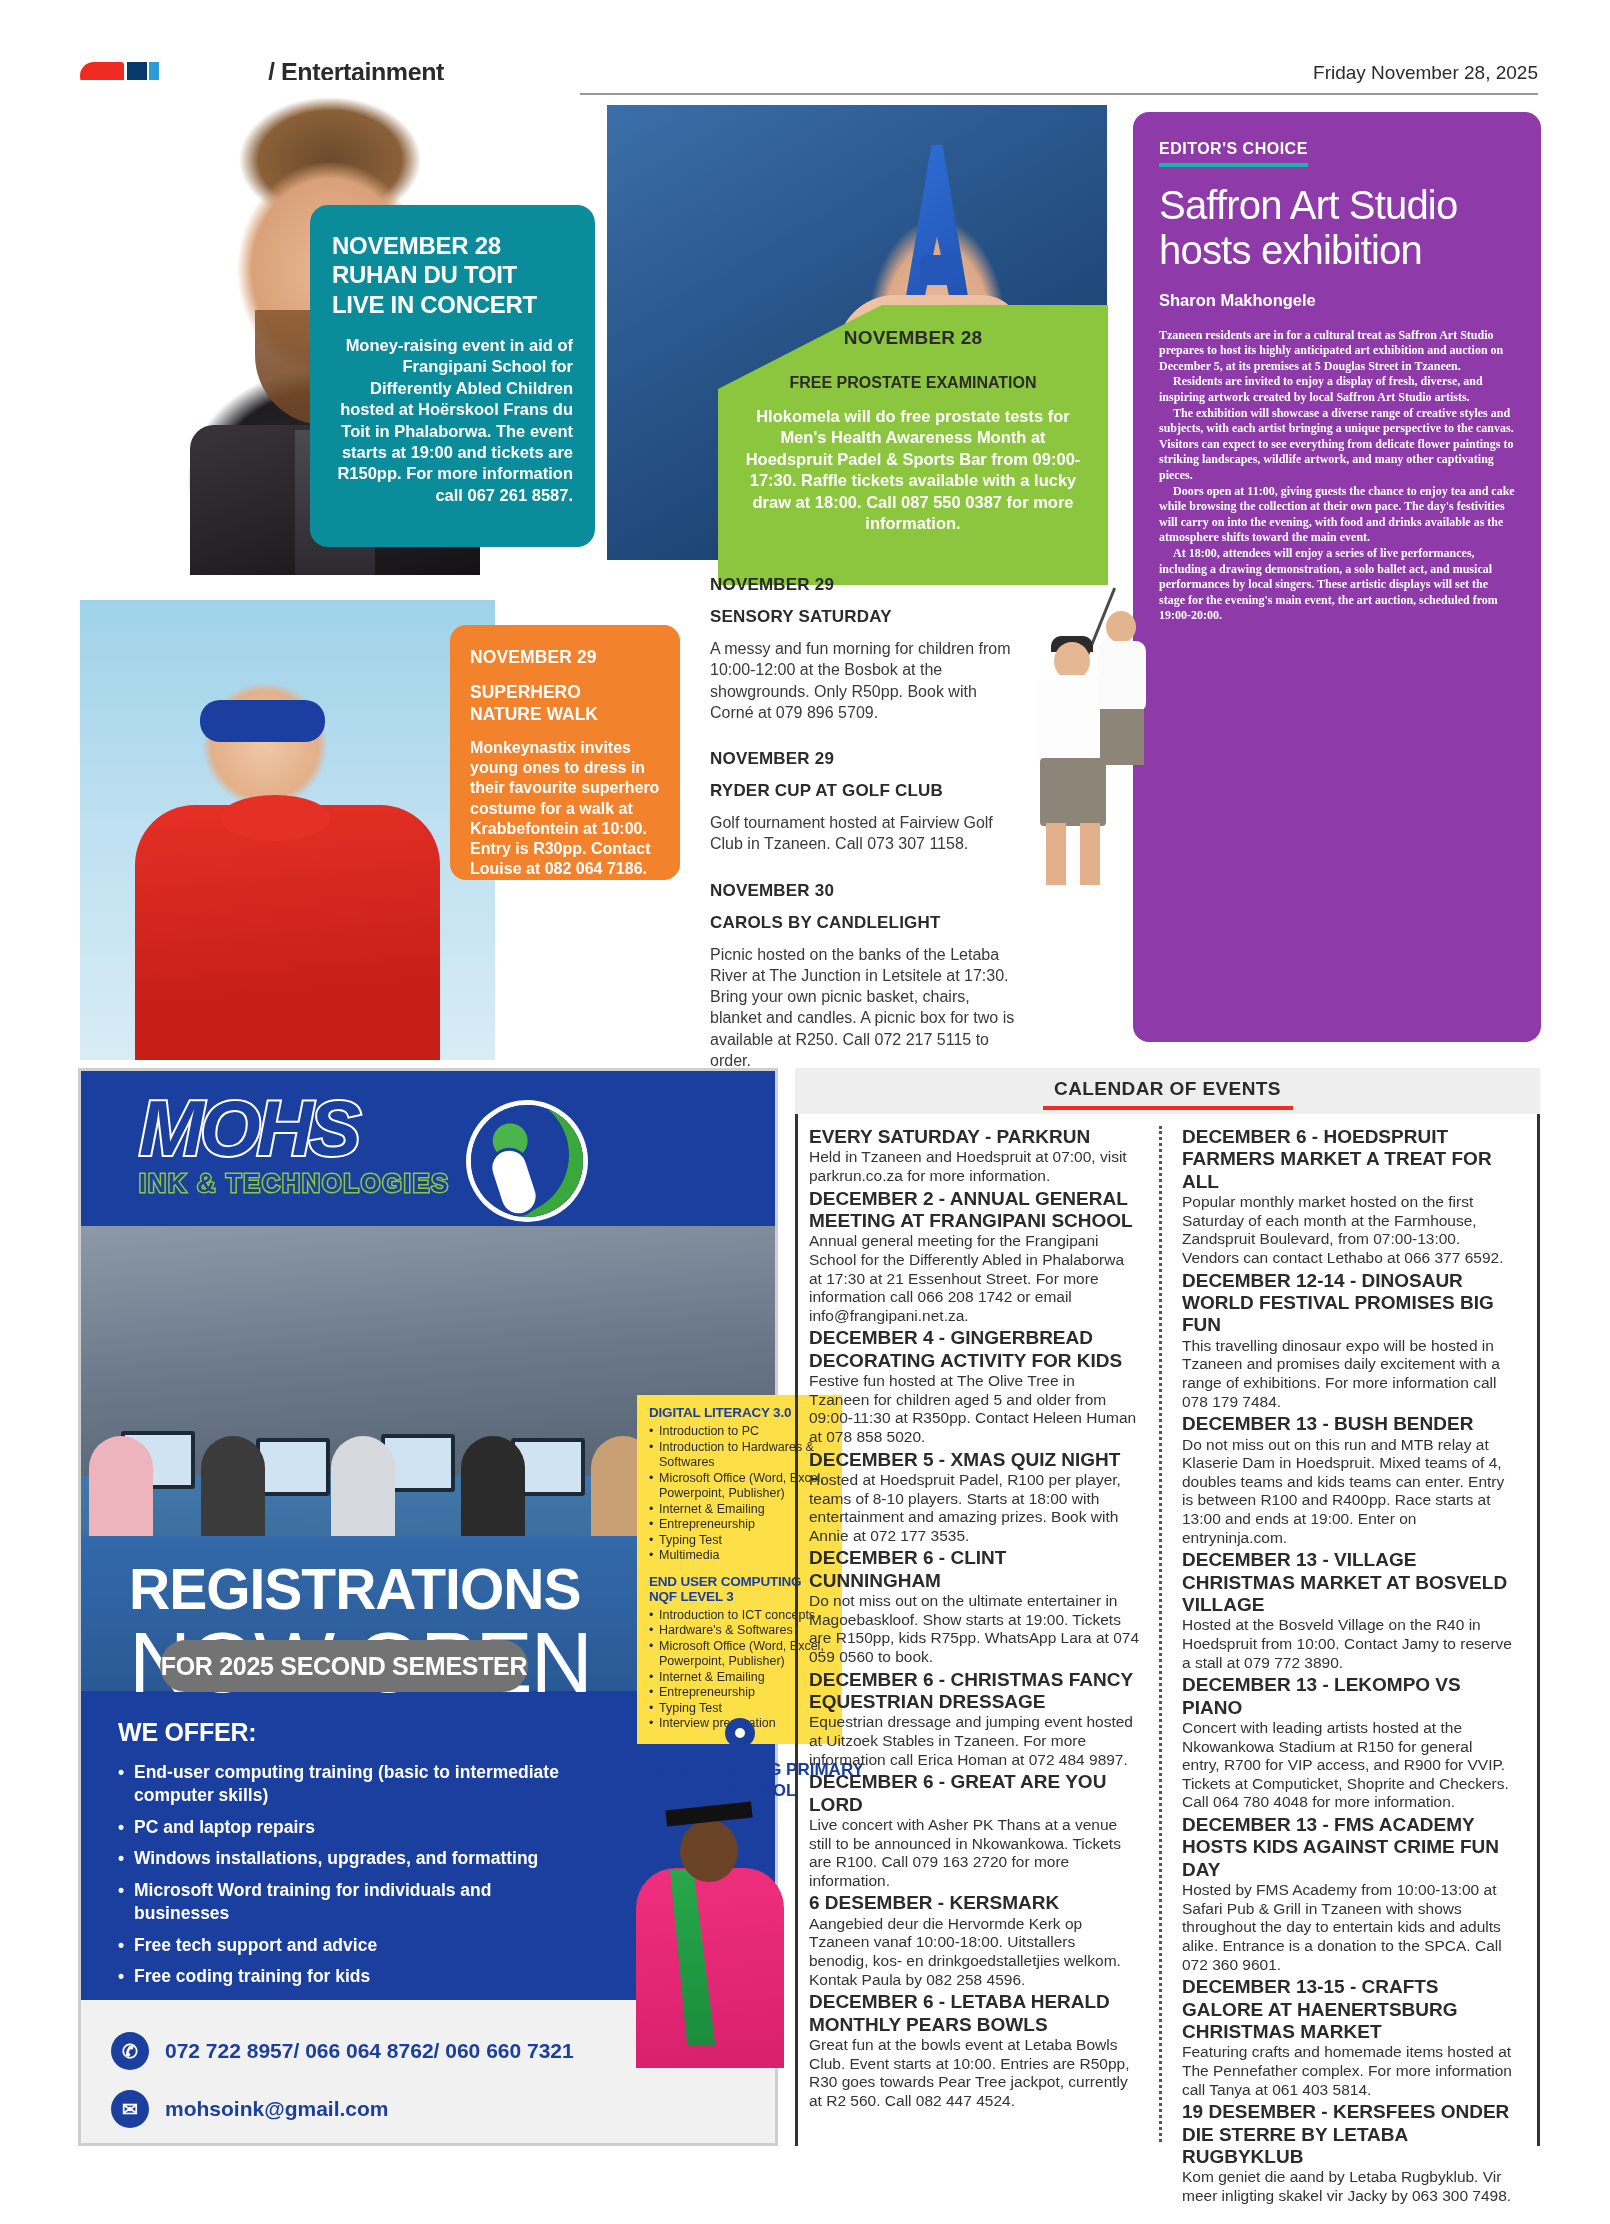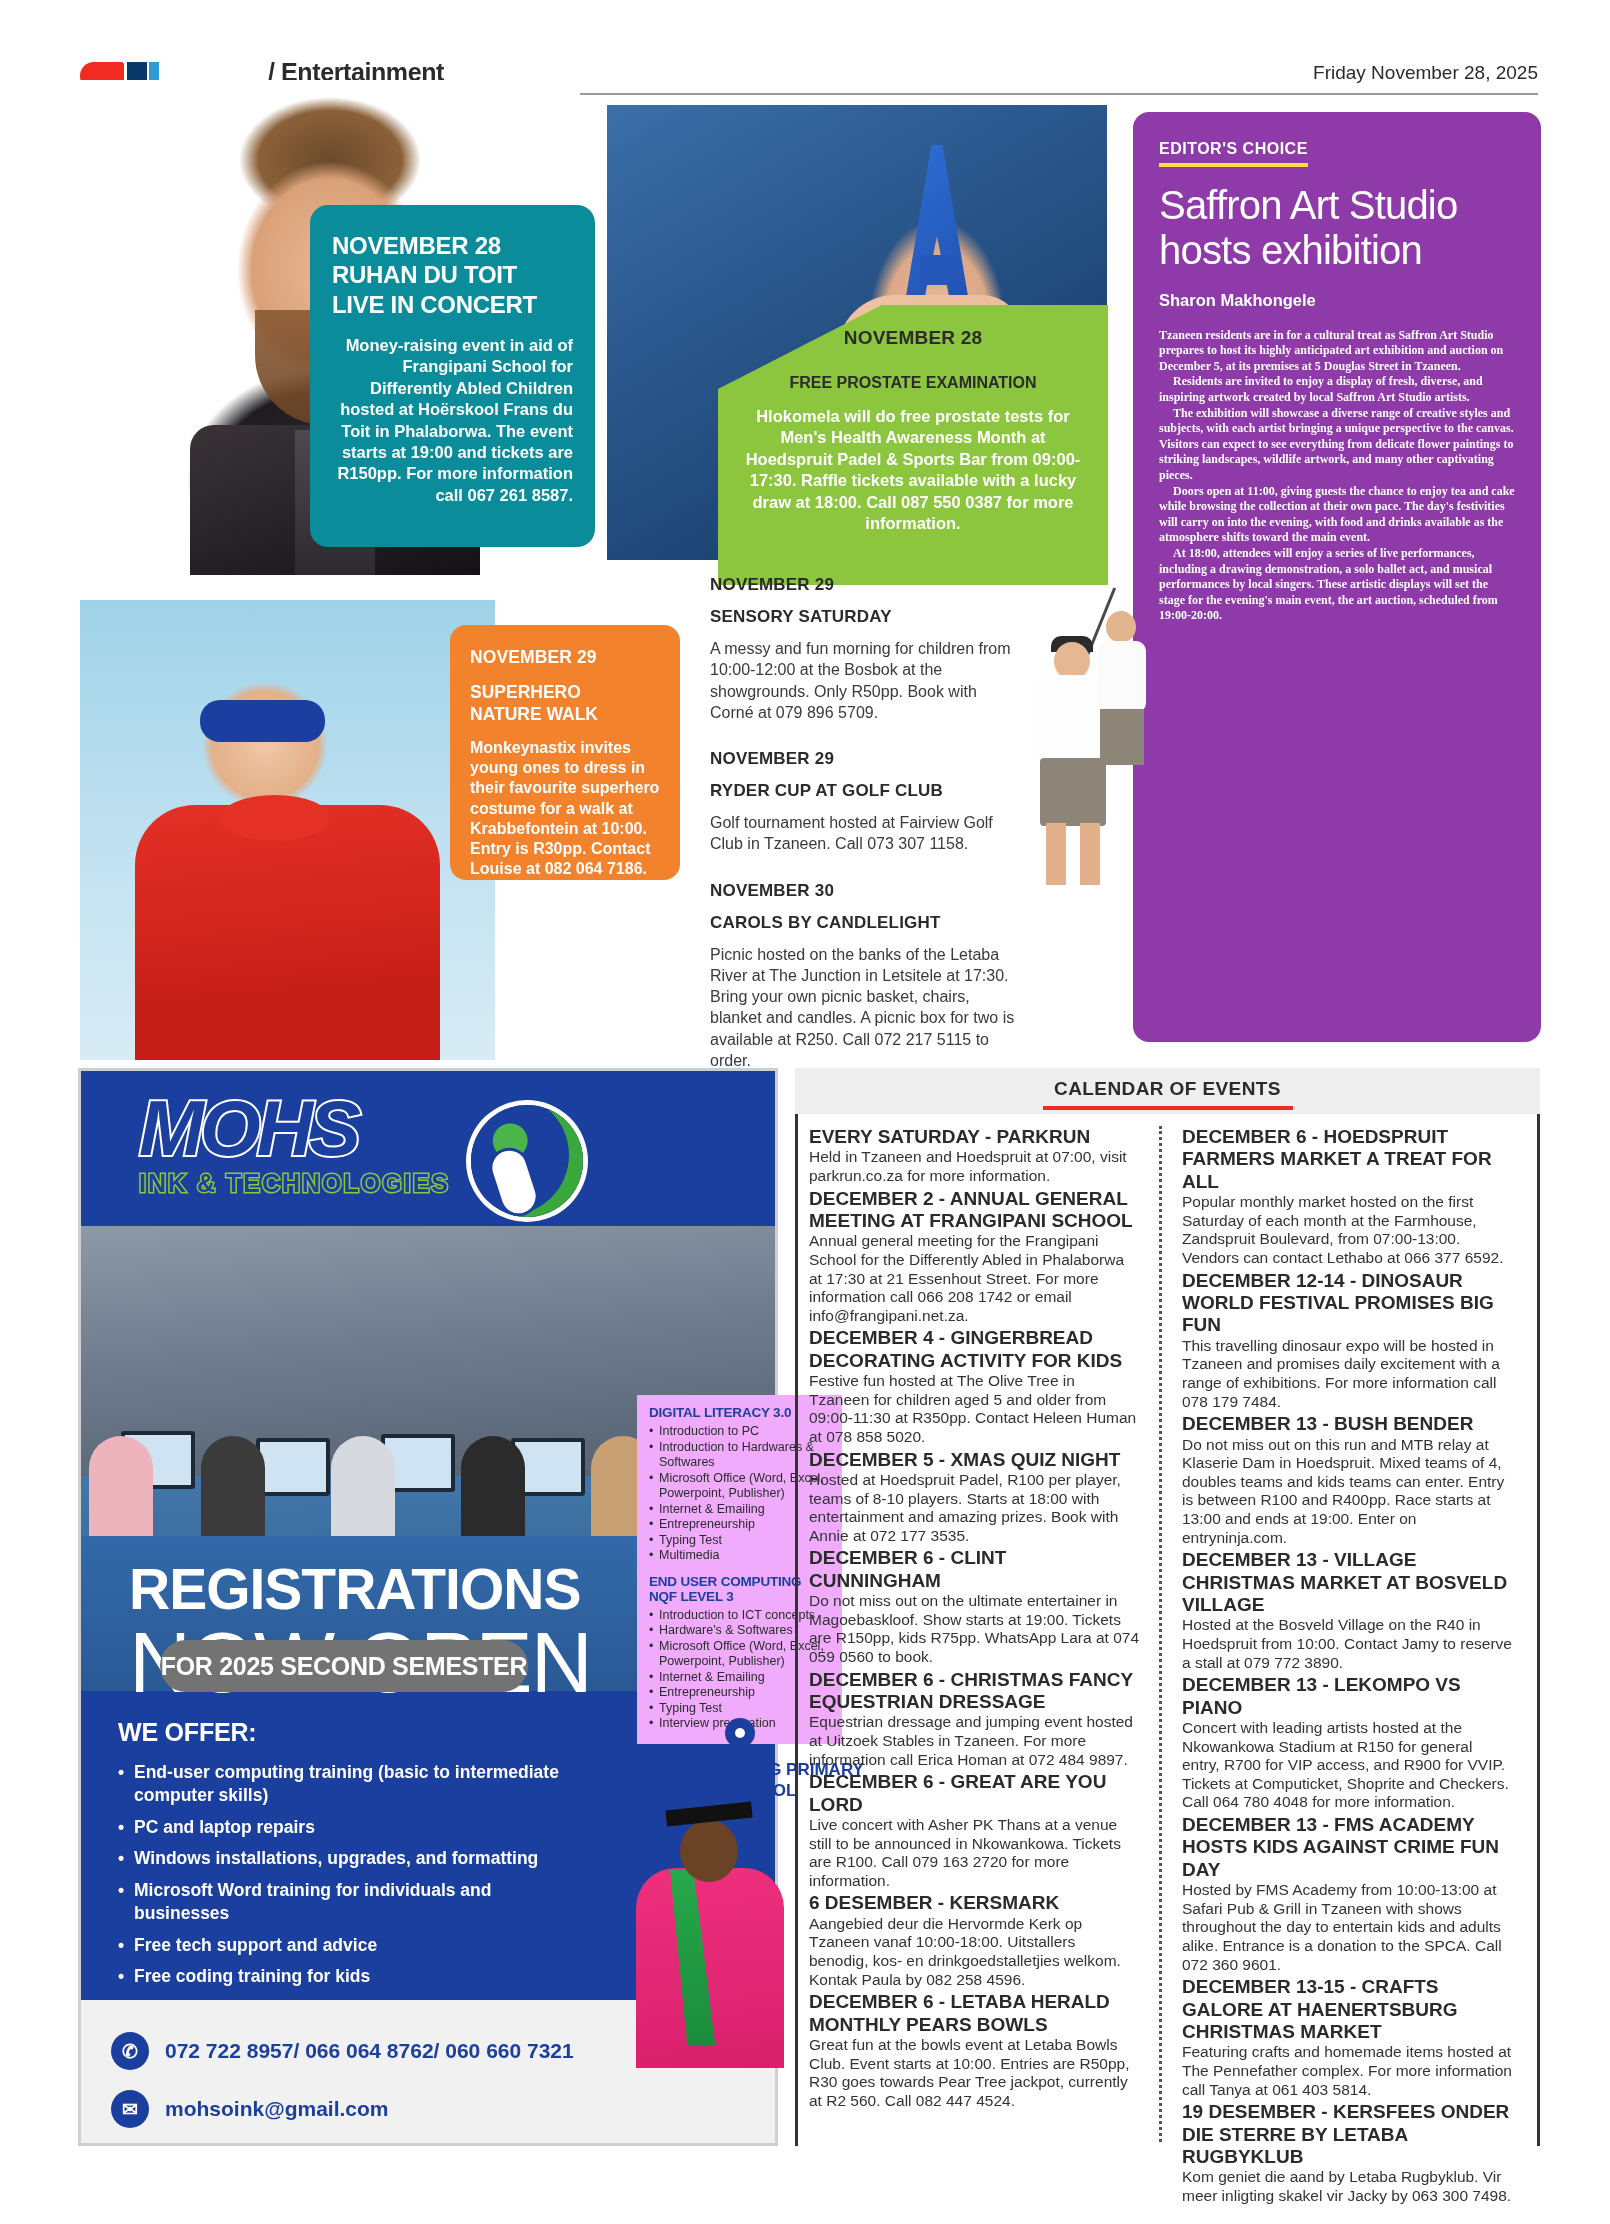--- a/index.html
+++ b/index.html
@@ -93,21 +93,21 @@
   .golf-cap { position:absolute; left:41px; top:56px; width:42px; height:16px; background:#2b2b2b; border-radius:10px 10px 0 0; }
   .golf-shorts { position:absolute; left:30px; top:178px; width:66px; height:68px; background:#8d8577; border-radius:4px; }
   .golf-leg1 { position:absolute; left:36px; top:243px; width:20px; height:62px; background:#e2b18c; }
   .golf-leg2 { position:absolute; left:70px; top:243px; width:20px; height:62px; background:#e2b18c; }
   .golf-club { position:absolute; left:62px; top:0px; width:3px; height:110px; background:#4a4a4a; transform:rotate(22deg); transform-origin:bottom; }
 
   
   .purple-box { position:absolute; left:1133px; top:112px; width:408px; height:930px;
     background:#8e3aa8; border-radius:16px; padding:28px 26px 0 26px; color:#fff; }
   .ec-label { display:inline-block; font-size:16px; font-weight:bold; letter-spacing:.5px;
-    border-bottom:4px solid #fde047; padding-bottom:5px; }
+    border-bottom:4px solid #14b8a6; padding-bottom:5px; }
   .ec-title { font-size:40px; line-height:1.12; margin-top:16px; font-weight:normal;
     font-family:"Liberation Sans", sans-serif; letter-spacing:-0.8px; }
   .ec-byline { font-size:16.5px; font-weight:bold; margin-top:18px; }
   .ec-body { font-size:12px; line-height:1.30; margin-top:18px;
     font-family:"Liberation Serif", serif; font-weight:bold; }
   .ec-body p { margin-bottom:0; text-indent:14px; }
   .ec-body p:first-child { text-indent:0; }
   .golfer2 { position:absolute; left:1082px; top:595px; width:80px; height:240px; }
   .g2-shirt { position:absolute; left:16px; top:46px; width:48px; height:72px; background:#fbfbfb; border-radius:10px; }
   .g2-head { position:absolute; left:24px; top:16px; width:30px; height:32px; background:#e4b48f; border-radius:50%; }
@@ -143,21 +143,21 @@
 
   .we-offer { position:absolute; left:118px; top:1718px; width:470px; color:#fff; }
   .we-offer-h { font-size:25px; font-weight:bold; letter-spacing:-0.2px; }
   .we-offer ul { list-style:none; margin-top:14px; }
   .we-offer li { font-size:17.5px; font-weight:bold; line-height:1.30; margin-bottom:9px; padding-left:16px; position:relative; }
   .we-offer li:before { content:"•"; position:absolute; left:0; }
   .mf-row { position:absolute; display:flex; align-items:center; gap:16px; color:#1b3f9e; font-size:21px; font-weight:bold; }
   .mf-icon { width:38px; height:38px; border-radius:50%; background:#1b3f9e; color:#fff;
     display:flex; align-items:center; justify-content:center; font-size:19px; }
 
-  .course-card { position:absolute; left:637px; top:1395px; width:205px; background:#f0abfc;
+  .course-card { position:absolute; left:637px; top:1395px; width:205px; background:#fde047;
     padding:10px 12px 12px 12px; }
   .cc-h { font-size:13.5px; font-weight:bold; color:#1b3f9e; letter-spacing:-0.2px; }
   .cc-h2 { font-size:13.5px; font-weight:bold; color:#1b3f9e; letter-spacing:-0.2px; margin-top:10px; }
   .cc-card-list { list-style:none; margin-top:4px; }
   .cc-card-list li { font-size:12.5px; color:#2b2b2b; line-height:1.24; padding-left:10px; position:relative; }
   .cc-card-list li:before { content:"•"; position:absolute; left:0; }
   .pin-icon { position:absolute; left:725px; top:1718px; width:30px; height:38px; }
   .pin-circle { width:30px; height:30px; border-radius:50%; background:#1b3f9e; }
   .pin-dot { position:absolute; left:10px; top:10px; width:10px; height:10px; border-radius:50%; background:#fff; }
   .school-name { position:absolute; left:650px; top:1760px; width:220px; text-align:center;

